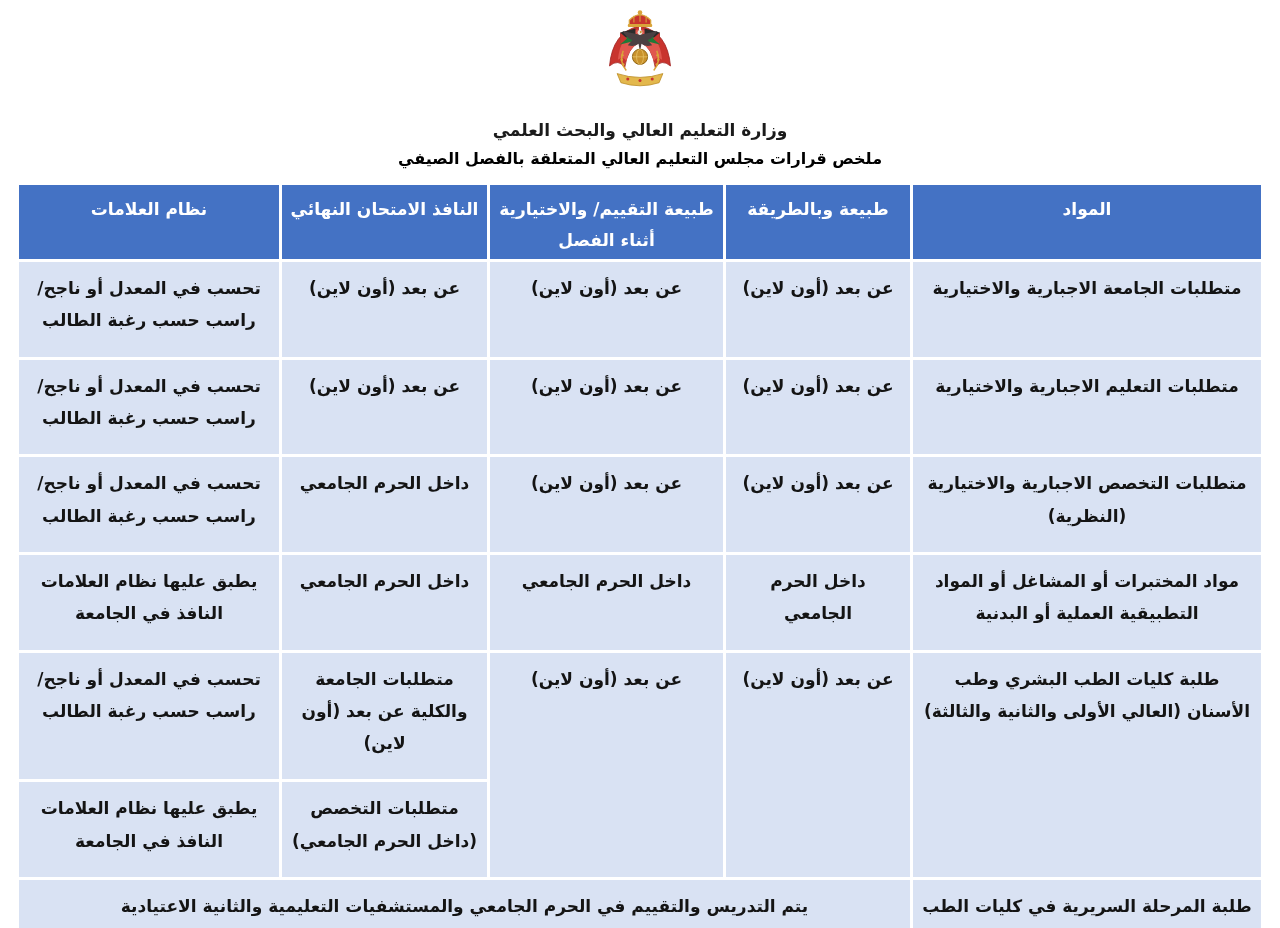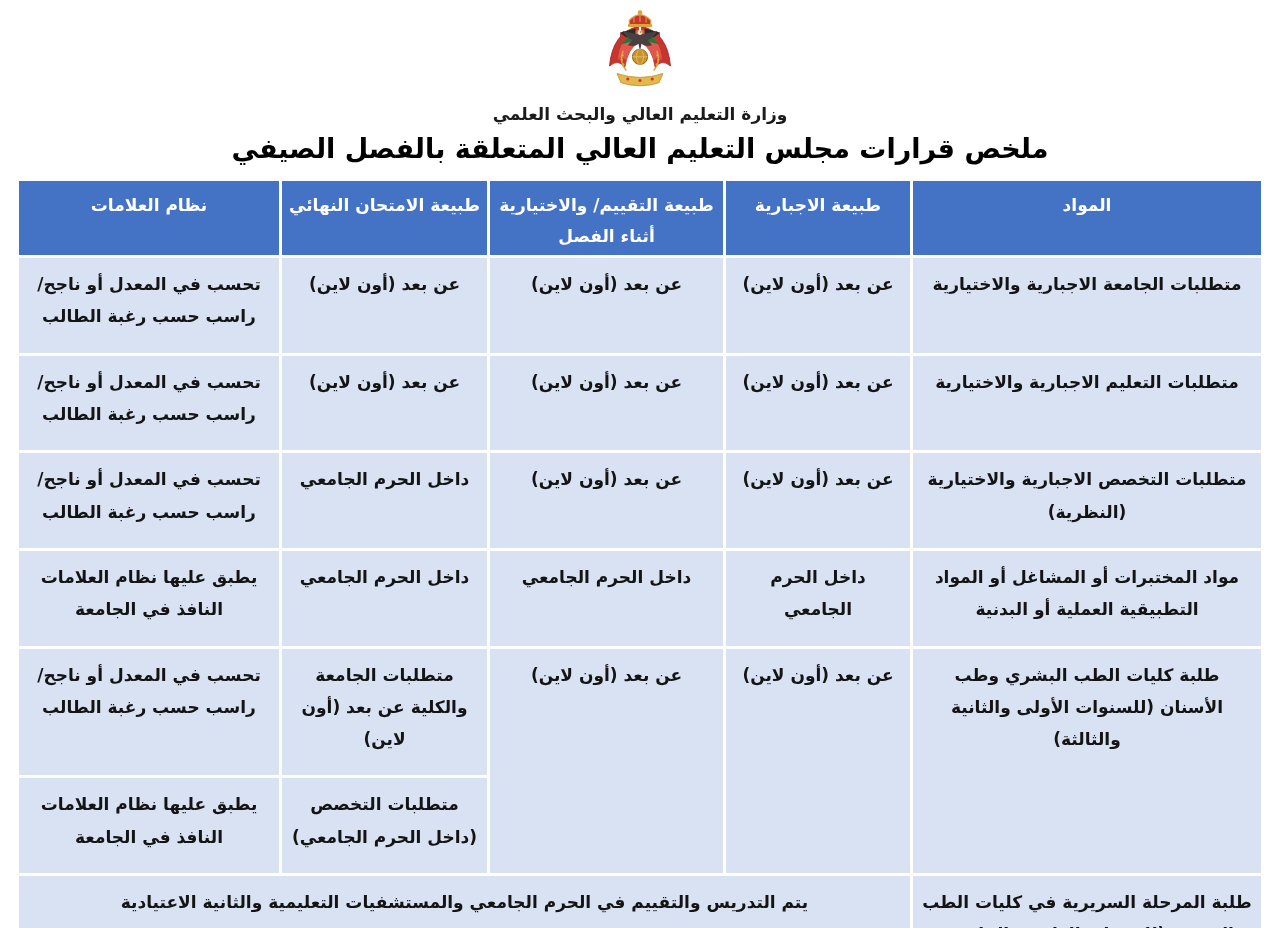--- a/index.html
+++ b/index.html
@@ -11,24 +11,24 @@
     color:#1b1b1b;
     overflow:hidden;
   }
   .page { width:1280px; height:928px; background:#ffffff; position:relative; }
 
   .emblem-wrap { width:100%; display:flex; justify-content:center; padding-top:8px; }
   .emblem-wrap svg { display:block; }
 
   .ministry-line {
     text-align:center; font-size:17px; font-weight:bold;
-    margin-top:6px; letter-spacing:0;
+    margin-top:22px; letter-spacing:0;
   }
   .doc-title {
-    text-align:center; font-size:27px; font-weight:bold;
+    text-align:center; font-size:16px; font-weight:bold;
     margin-top:9px; color:#000;
   }
 
   table.decisions {
     table-layout:fixed;
     width:1248px;
     margin:14px auto 0 auto;
     border-collapse:separate;
     border-spacing:3px;
   }
@@ -116,23 +116,23 @@
     <colgroup>
       <col style="width:348px">
       <col style="width:184px">
       <col style="width:233px">
       <col style="width:205px">
       <col style="width:260px">
     </colgroup>
     <thead>
       <tr class="h-hdr">
         <th>المواد</th>
-        <th>طبيعة الاجبارية</th>
+        <th>طبيعة وبالطريقة</th>
         <th>طبيعة التقييم/ والاختيارية أثناء الفصل</th>
-        <th>طبيعة الامتحان النهائي</th>
+        <th>النافذ الامتحان النهائي</th>
         <th>نظام العلامات</th>
       </tr>
     </thead>
     <tbody>
       <tr class="h-r1">
         <td>متطلبات الجامعة الاجبارية والاختيارية</td>
         <td>عن بعد (أون لاين)</td>
         <td>عن بعد (أون لاين)</td>
         <td>عن بعد (أون لاين)</td>
         <td>تحسب في المعدل أو ناجح/ راسب حسب رغبة الطالب</td>
@@ -152,21 +152,21 @@
         <td>تحسب في المعدل أو ناجح/ راسب حسب رغبة الطالب</td>
       </tr>
       <tr class="h-r4">
         <td>مواد المختبرات أو المشاغل أو المواد التطبيقية العملية أو البدنية</td>
         <td>داخل الحرم الجامعي</td>
         <td>داخل الحرم الجامعي</td>
         <td>داخل الحرم الجامعي</td>
         <td>يطبق عليها نظام العلامات النافذ في الجامعة</td>
       </tr>
       <tr class="h-r5a">
-        <td rowspan="2">طلبة كليات الطب البشري وطب الأسنان (للسنوات الأولى والثانية والثالثة)</td>
+        <td rowspan="2">طلبة كليات الطب البشري وطب الأسنان (العالي الأولى والثانية والثالثة)</td>
         <td rowspan="2">عن بعد (أون لاين)</td>
         <td rowspan="2">عن بعد (أون لاين)</td>
         <td>متطلبات الجامعة والكلية عن بعد (أون لاين)</td>
         <td>تحسب في المعدل أو ناجح/ راسب حسب رغبة الطالب</td>
       </tr>
       <tr class="h-r5b">
         <td>متطلبات التخصص (داخل الحرم الجامعي)</td>
         <td>يطبق عليها نظام العلامات النافذ في الجامعة</td>
       </tr>
       <tr class="h-r6">

